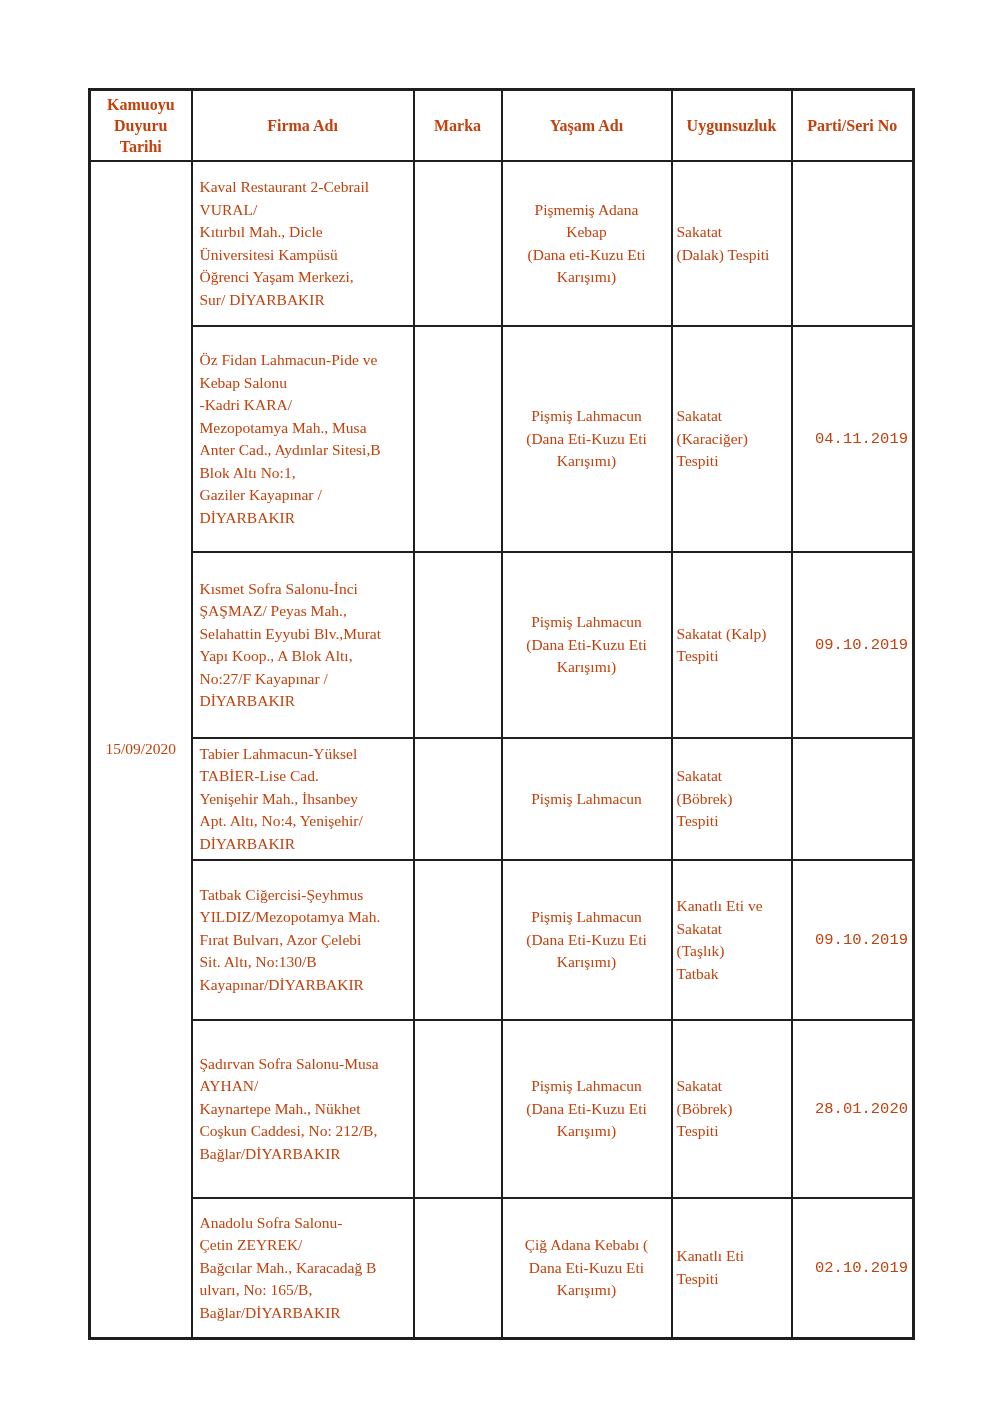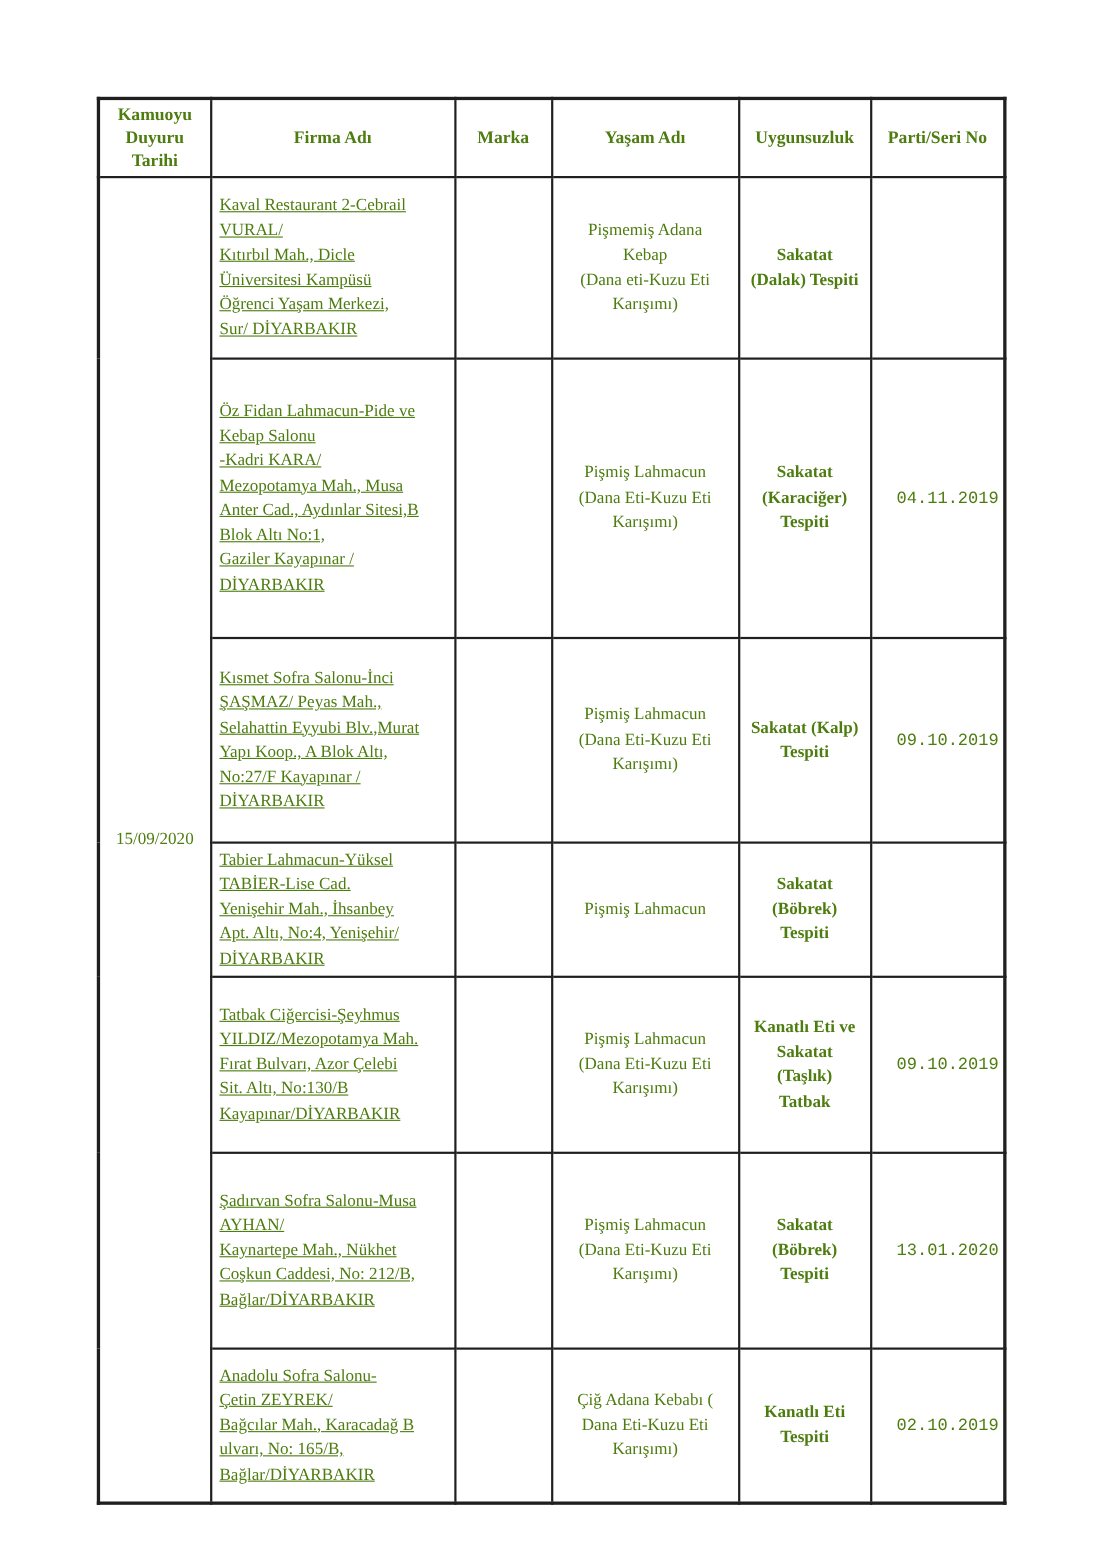--- a/index.html
+++ b/index.html
@@ -6,21 +6,21 @@
     margin: 0;
     padding: 0;
     background: #ffffff;
   }
   .page {
     position: relative;
     width: 1000px;
     height: 1415px;
     background: #ffffff;
     font-family: "Liberation Serif", serif;
-    color: #4d7c0f;
+    color: #c2410c;
   }
   table.report {
     position: absolute;
     left: 88px;
     top: 88px;
     width: 824px;
     border-collapse: collapse;
     table-layout: fixed;
   }
   table.report, table.report th, table.report td {
@@ -40,24 +40,24 @@
     line-height: 21px;
     text-align: center;
     white-space: pre-line;
   }
   td {
     font-size: 15.5px;
     line-height: 22.5px;
     white-space: pre-line;
   }
   .c-date  { text-align: center; }
-  .c-firma { text-align: left; padding-left: 7px; padding-right: 3px; text-decoration: underline; }
+  .c-firma { text-align: left; padding-left: 7px; padding-right: 3px; }
   .c-marka { text-align: center; }
   .c-urun  { text-align: center; border-radius: 25px; }
-  .c-uyg   { text-align: center; font-weight: bold; }
+  .c-uyg   { text-align: left; font-weight: normal; }
   .c-parti { text-align: right; font-family: Liberation Mono, monospace; }
 </style>
 </head>
 <body>
 
 <div class="page">
   <table class="report">
     <colgroup>
       <col style="width:102px">
       <col style="width:222px">
@@ -89,21 +89,21 @@
 Sur/ DİYARBAKIR</td>
         <td class="c-marka"></td>
         <td class="c-urun">Pişmemiş Adana
 Kebap
 (Dana eti-Kuzu Eti
 Karışımı)</td>
         <td class="c-uyg">Sakatat
 (Dalak) Tespiti</td>
         <td class="c-parti"></td>
       </tr>
-      <tr style="height:254px">
+      <tr style="height:226px">
         <td class="c-firma">Öz Fidan Lahmacun-Pide ve
 Kebap Salonu
 -Kadri KARA/
 Mezopotamya Mah., Musa
 Anter Cad., Aydınlar Sitesi,B
 Blok Altı No:1,
 Gaziler Kayapınar /
 DİYARBAKIR</td>
         <td class="c-marka"></td>
         <td class="c-urun">Pişmiş Lahmacun
@@ -164,21 +164,21 @@
 Kaynartepe Mah., Nükhet
 Coşkun Caddesi, No: 212/B,
 Bağlar/DİYARBAKIR</td>
         <td class="c-marka"></td>
         <td class="c-urun">Pişmiş Lahmacun
 (Dana Eti-Kuzu Eti
 Karışımı)</td>
         <td class="c-uyg">Sakatat
 (Böbrek)
 Tespiti</td>
-        <td class="c-parti">13.01.2020</td>
+        <td class="c-parti">28.01.2020</td>
       </tr>
       <tr style="height:140px">
         <td class="c-firma">Anadolu Sofra Salonu-
 Çetin ZEYREK/
 Bağcılar Mah., Karacadağ B
 ulvarı, No: 165/B,
 Bağlar/DİYARBAKIR</td>
         <td class="c-marka"></td>
         <td class="c-urun">Çiğ Adana Kebabı (
 Dana Eti-Kuzu Eti

